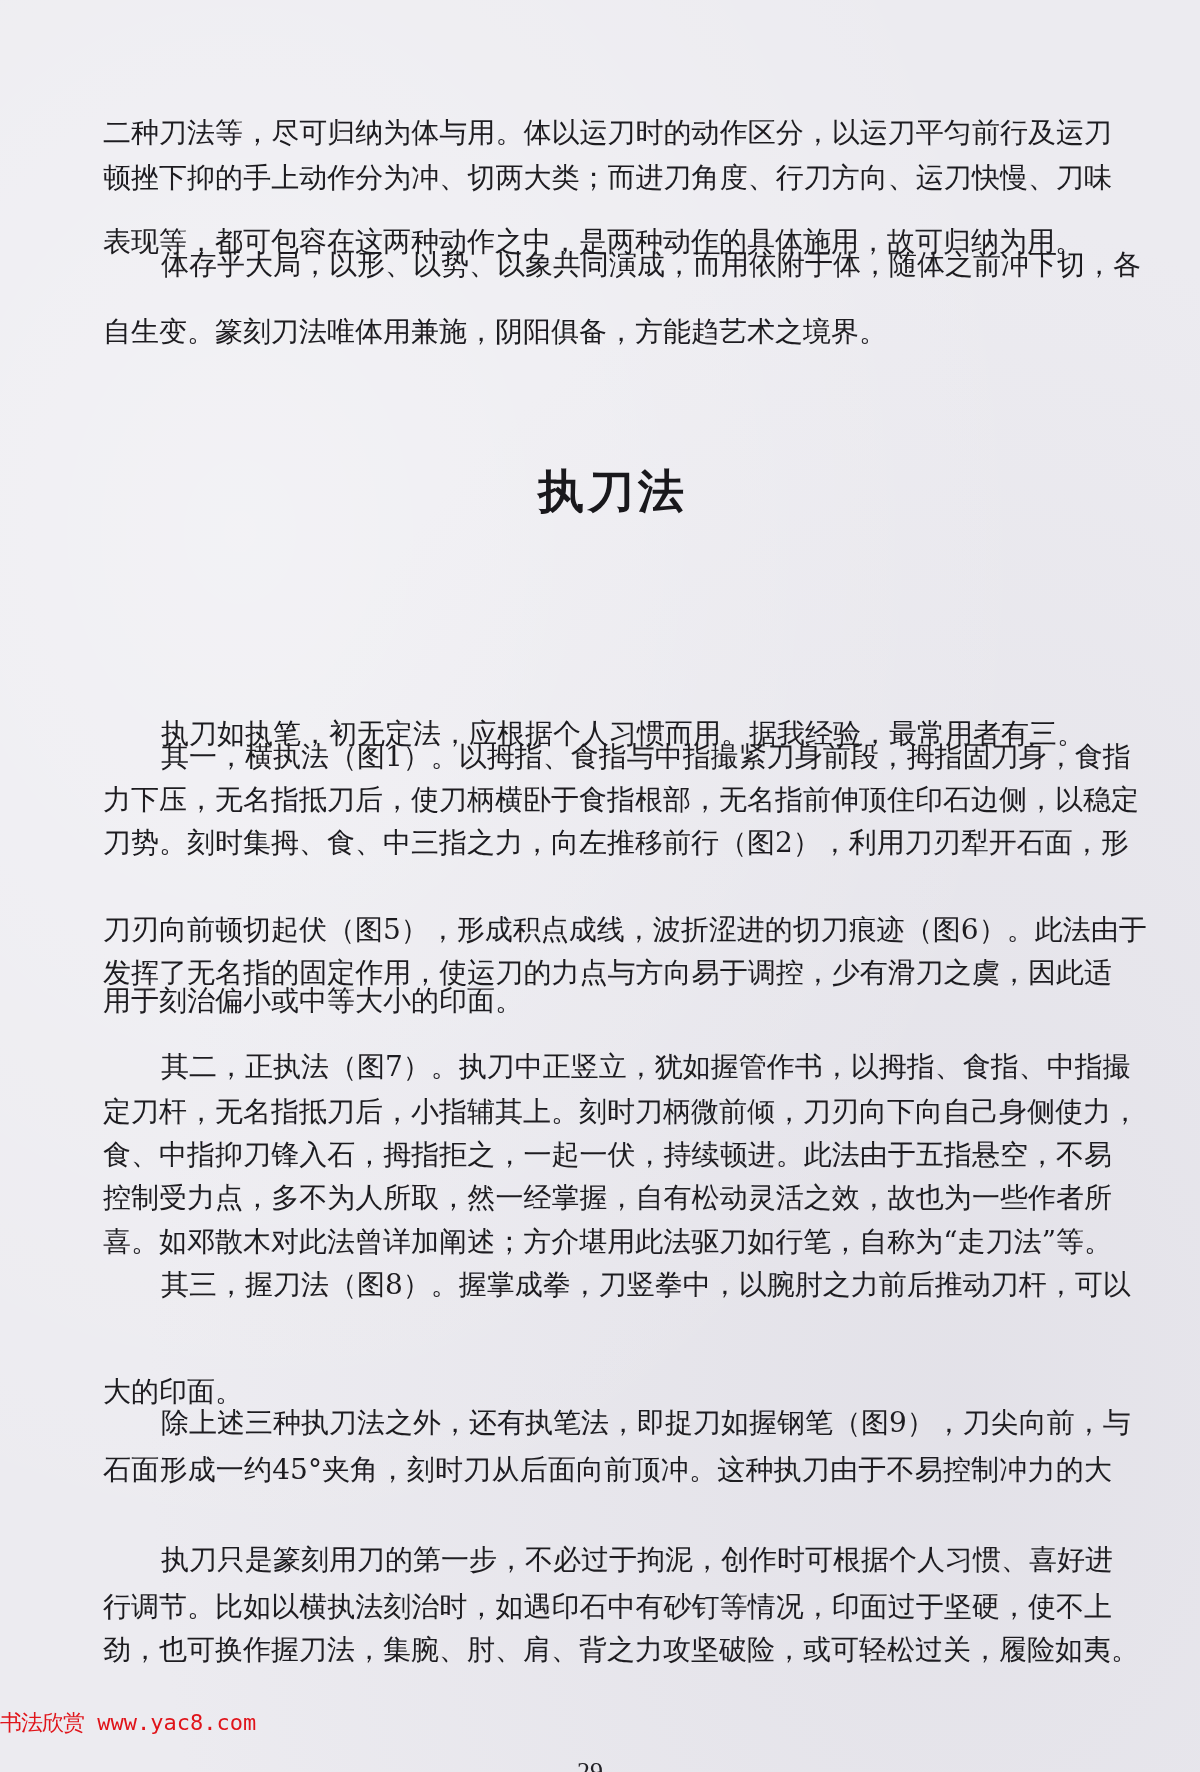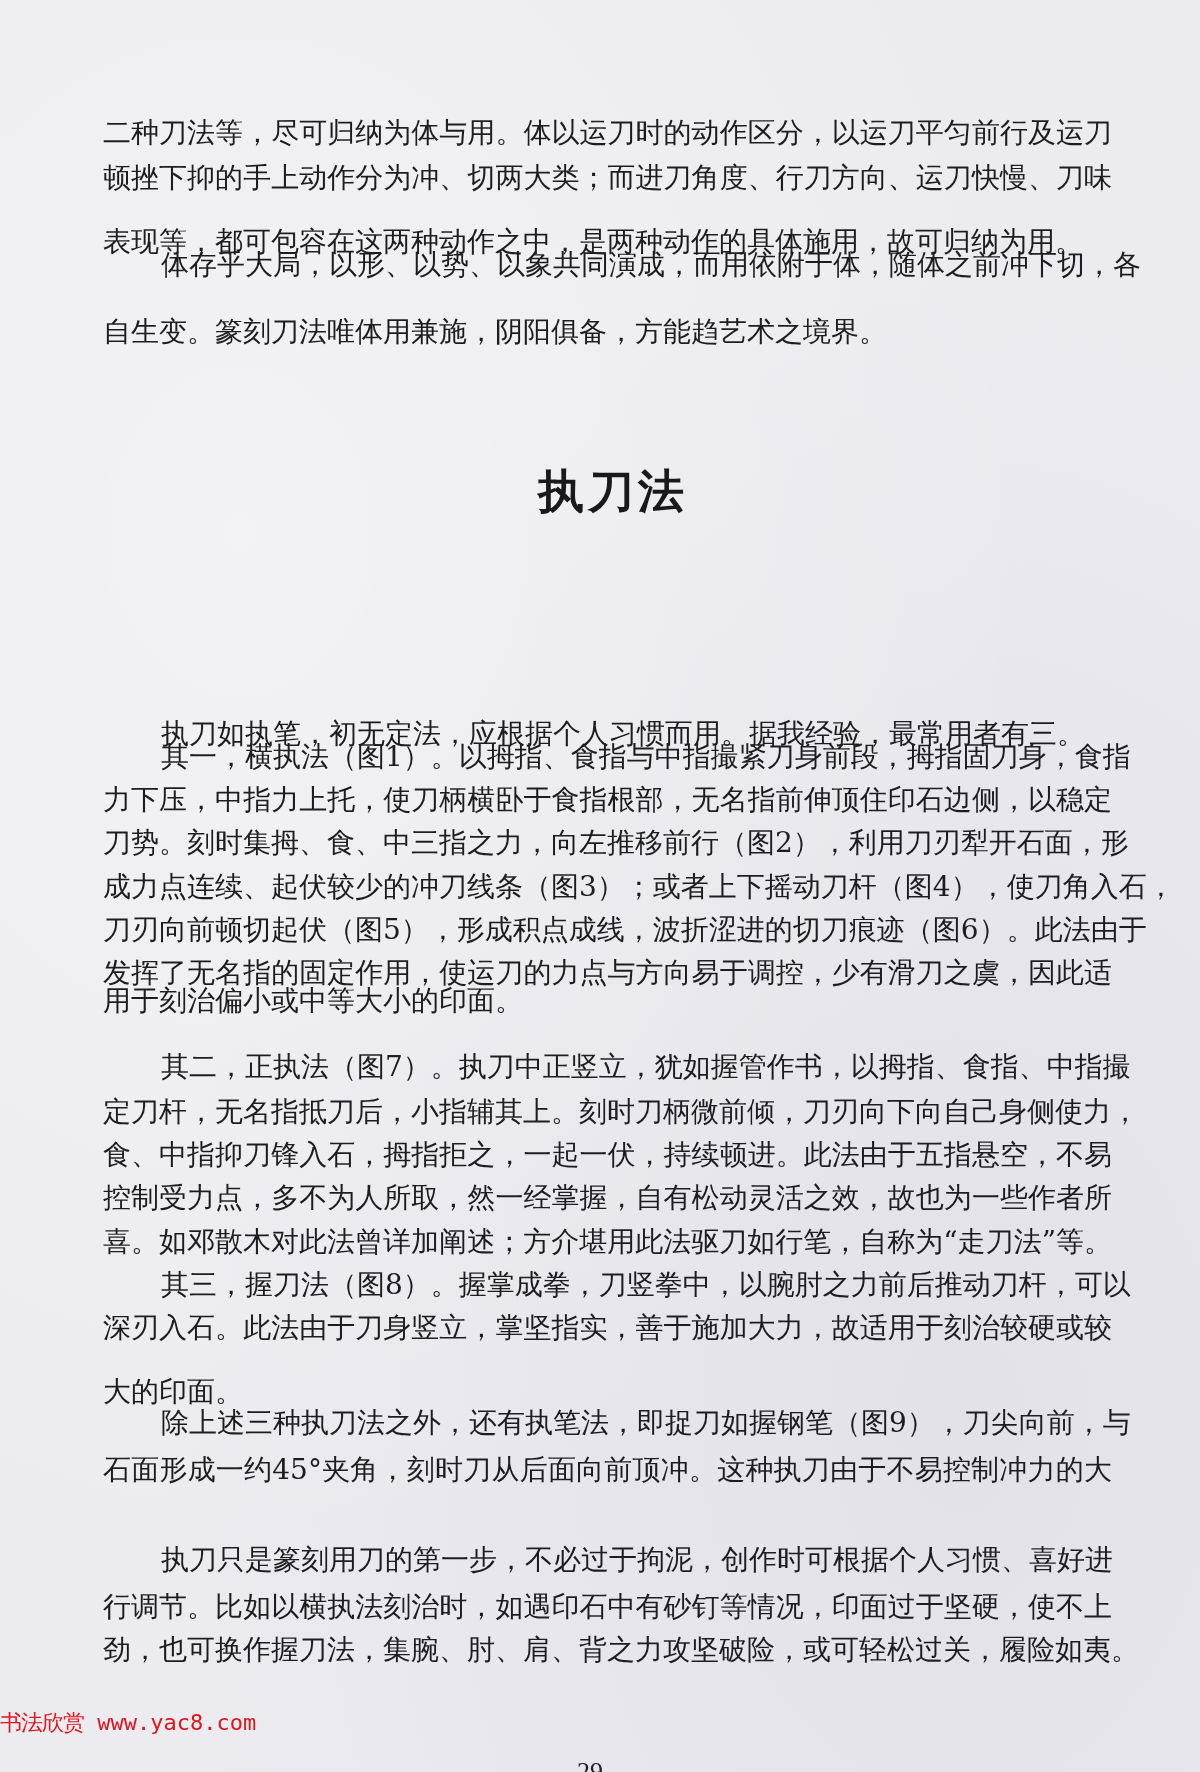--- a/index.html
+++ b/index.html
@@ -99,35 +99,33 @@
   <div class="line last" style="top:202px">表现等，都可包容在这两种动作之中，是两种动作的具体施用，故可归纳为用。</div>
 
   <div class="line indent" style="top:247px">体存乎大局，以形、以势、以象共同演成，而用依附于体，随体之前冲下切，各</div>
   <div class="line last" style="top:292px">自生变。篆刻刀法唯体用兼施，阴阳俱备，方能趋艺术之境界。</div>
 
   <div class="title">执刀法</div>
 
   <div class="line indent last" style="top:694px">执刀如执笔，初无定法，应根据个人习惯而用。据我经验，最常用者有三。</div>
 
   <div class="line indent" style="top:739px">其一，横执法（图1）。以拇指、食指与中指撮紧刀身前段，拇指固刀身，食指</div>
-  <div class="line" style="top:782px">力下压，中指力上托，使刀柄横卧于食指根部，无名指前伸顶住印石边侧，以稳定</div>
+  <div class="line" style="top:782px">力下压，无名指抵刀后，使刀柄横卧于食指根部，无名指前伸顶住印石边侧，以稳定</div>
   <div class="line" style="top:825px">刀势。刻时集拇、食、中三指之力，向左推移前行（图2），利用刀刃犁开石面，形</div>
-  <div class="line" style="top:869px">成力点连续、起伏较少的冲刀线条（图3）；或者上下摇动刀杆（图4），使刀角入石，</div>
   <div class="line" style="top:912px">刀刃向前顿切起伏（图5），形成积点成线，波折涩进的切刀痕迹（图6）。此法由于</div>
   <div class="line" style="top:955px">发挥了无名指的固定作用，使运刀的力点与方向易于调控，少有滑刀之虞，因此适</div>
   <div class="line last" style="top:961px">用于刻治偏小或中等大小的印面。</div>
 
   <div class="line indent" style="top:1049px">其二，正执法（图7）。执刀中正竖立，犹如握管作书，以拇指、食指、中指撮</div>
   <div class="line" style="top:1094px">定刀杆，无名指抵刀后，小指辅其上。刻时刀柄微前倾，刀刃向下向自己身侧使力，</div>
   <div class="line" style="top:1137px">食、中指抑刀锋入石，拇指拒之，一起一伏，持续顿进。此法由于五指悬空，不易</div>
   <div class="line" style="top:1180px">控制受力点，多不为人所取，然一经掌握，自有松动灵活之效，故也为一些作者所</div>
   <div class="line" style="top:1224px">喜。如邓散木对此法曾详加阐述；方介堪用此法驱刀如行笔，自称为“走刀法”等。</div>
 
   <div class="line indent" style="top:1267px">其三，握刀法（图8）。握掌成拳，刀竖拳中，以腕肘之力前后推动刀杆，可以</div>
-  <div class="line" style="top:1310px">深刃入石。此法由于刀身竖立，掌坚指实，善于施加大力，故适用于刻治较硬或较</div>
   <div class="line last" style="top:1352px">大的印面。</div>
 
   <div class="line indent" style="top:1405px">除上述三种执刀法之外，还有执笔法，即捉刀如握钢笔（图9），刀尖向前，与</div>
   <div class="line" style="top:1452px">石面形成一约45°夹角，刻时刀从后面向前顶冲。这种执刀由于不易控制冲力的大</div>
 
   <div class="line indent" style="top:1542px">执刀只是篆刻用刀的第一步，不必过于拘泥，创作时可根据个人习惯、喜好进</div>
   <div class="line" style="top:1589px">行调节。比如以横执法刻治时，如遇印石中有砂钉等情况，印面过于坚硬，使不上</div>
   <div class="line" style="top:1632px">劲，也可换作握刀法，集腕、肘、肩、背之力攻坚破险，或可轻松过关，履险如夷。</div>
 
   <div class="watermark">

